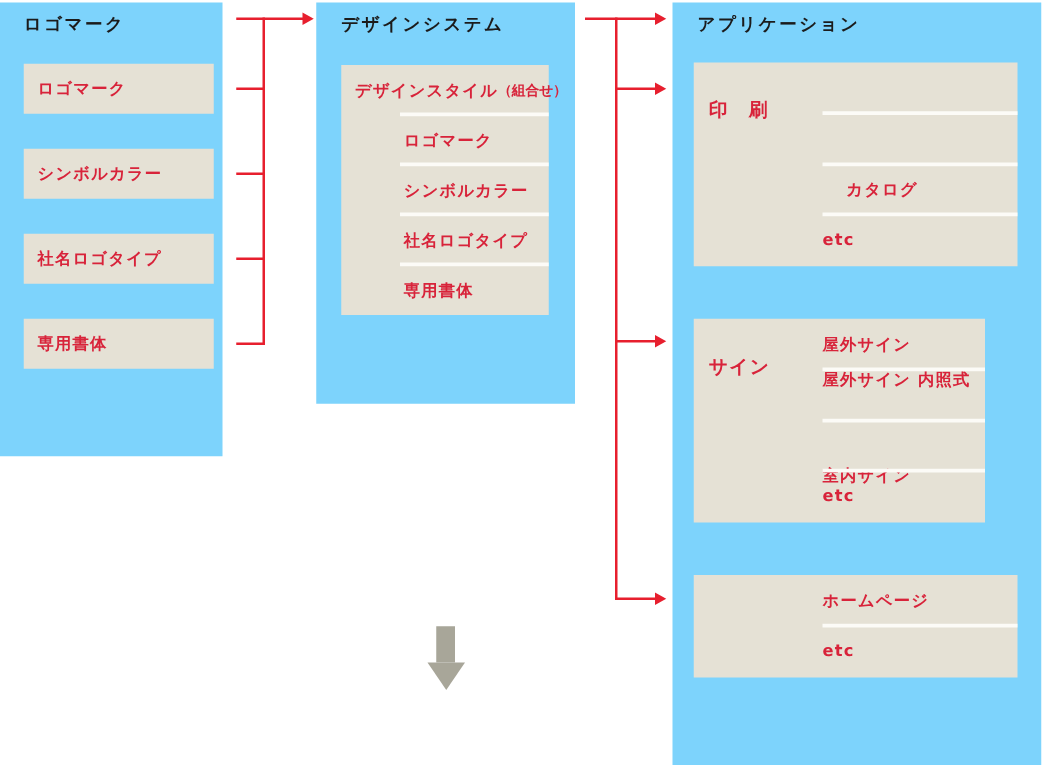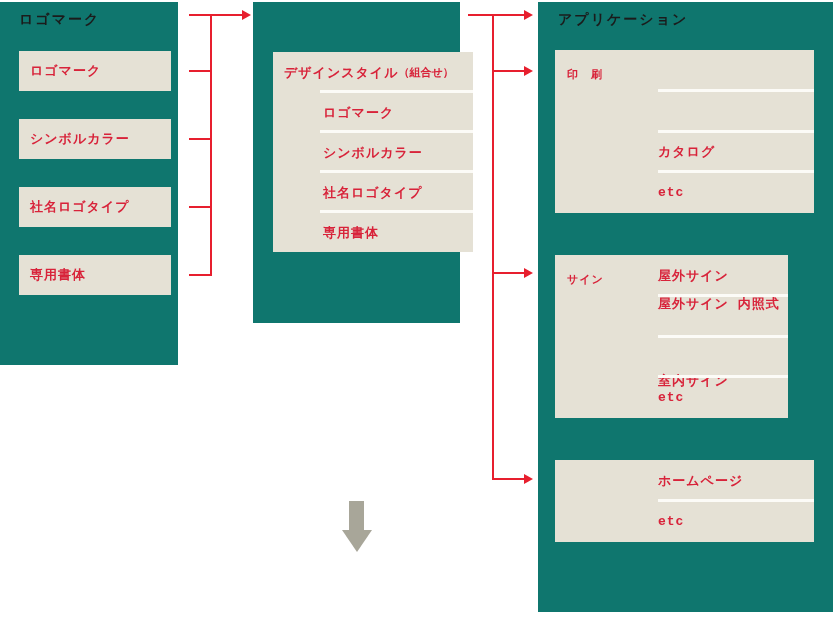--- a/index.html
+++ b/index.html
@@ -1,40 +1,40 @@
 <!DOCTYPE html>
 <html><head>
 <meta charset="utf-8">
 <style>
   html,body{margin:0;padding:0;background:#ffffff;}
   .stage{
     position:relative;width:835px;height:625px;background:#ffffff;
     font-family:"DejaVu Sans",sans-serif;overflow:hidden;
   }
-  .panel{position:absolute;background:#0f766e;font-family:Liberation Mono, monospace;}
+  .panel{position:absolute;background:#7dd3fc;}
   .panel-title{
     position:absolute;margin:0;font-size:14px;font-weight:bold;
     color:#1b1b1b;letter-spacing:2px;white-space:nowrap;
   }
   .item{
     position:absolute;background:#e5e1d5;color:#d8233a;font-weight:bold;
     font-size:13px;letter-spacing:1px;display:flex;align-items:center;
     white-space:nowrap;
   }
-  .inner-box{position:absolute;background:#e5e1d5;padding-left:34px;}
+  .inner-box{position:absolute;background:#e5e1d5;}
   .m-row{
     position:absolute;left:0;right:0;height:41px;display:flex;align-items:center;
     color:#d8233a;font-weight:bold;font-size:13px;letter-spacing:1px;white-space:nowrap;
   }
   .m-row .sub-paren{font-size:11px;letter-spacing:0;}
   .divider{position:absolute;height:3px;background:#fcfbf7;}
   .group{position:absolute;background:#e5e1d5;}
   .g-label{
-    position:absolute;left:12px;top:4px;height:41px;display:flex;align-items:center;
-    color:#d8233a;font-weight:bold;font-size:11px;letter-spacing:1px;white-space:nowrap;
+    position:absolute;left:12px;top:18px;height:41px;display:flex;align-items:center;
+    color:#d8233a;font-weight:bold;font-size:15px;letter-spacing:1px;white-space:nowrap;
   }
   .g-item{
     position:absolute;left:103px;height:41px;display:flex;align-items:center;
     color:#d8233a;font-weight:bold;font-size:13px;letter-spacing:1px;white-space:nowrap;
   }
   .hline,.vline{position:absolute;background:#e71f2e;}
   .hline{height:2px;}
   .vline{width:2px;}
   .arrowhead-right{
     position:absolute;width:0;height:0;
@@ -63,20 +63,21 @@
 
   <div class="hline" style="left:189px;top:14px;width:54px;"></div>
   <div class="arrowhead-right" style="left:242px;top:10px;"></div>
   <div class="vline" style="left:210px;top:14px;height:262px;"></div>
   <div class="hline" style="left:189px;top:70px;width:22px;"></div>
   <div class="hline" style="left:189px;top:138px;width:22px;"></div>
   <div class="hline" style="left:189px;top:206px;width:22px;"></div>
   <div class="hline" style="left:189px;top:274px;width:22px;"></div>
 
   <section class="panel" style="left:253px;top:2px;width:207px;height:321px;">
+    <h2 class="panel-title" style="left:20px;top:9px;">デザインシステム</h2>
     <div class="inner-box" style="left:20px;top:50px;width:166px;height:200px;">
       <div class="m-row" style="top:0;padding-left:11px;">
         <span>デザインスタイル</span>
           <span class="sub-paren">（組合せ）</span>
       </div>
       <div class="m-row" style="top:40px;padding-left:50px;">ロゴマーク</div>
       <div class="m-row" style="top:80px;padding-left:50px;">シンボルカラー</div>
       <div class="m-row" style="top:120px;padding-left:50px;">社名ロゴタイプ</div>
       <div class="m-row" style="top:160px;padding-left:50px;">専用書体</div>
       <div class="divider" style="left:47px;right:0;top:38px;"></div>
@@ -94,21 +95,21 @@
   <div class="hline" style="left:493px;top:272px;width:31px;"></div>
   <div class="arrowhead-right" style="left:524px;top:268px;"></div>
   <div class="hline" style="left:493px;top:478px;width:31px;"></div>
   <div class="arrowhead-right" style="left:524px;top:474px;"></div>
 
   <section class="panel" style="left:538px;top:2px;width:295px;height:610px;">
     <h2 class="panel-title" style="left:20px;top:9px;">アプリケーション</h2>
 
     <div class="group" style="left:17px;top:48px;width:259px;height:163px;">
       <div class="g-label">印　刷</div>
-      <div class="g-item" style="top:81px;">カタログ</div>
+      <div class="g-item" style="top:81px;margin-left:19px;">カタログ</div>
       <div class="g-item" style="top:122px;">etc</div>
       <div class="divider" style="left:103px;right:0;top:39px;"></div>
       <div class="divider" style="left:103px;right:0;top:80px;"></div>
       <div class="divider" style="left:103px;right:0;top:120px;"></div>
     </div>
 
     <div class="group" style="left:17px;top:253px;width:233px;height:163px;">
       <div class="g-label">サイン</div>
       <div class="g-item" style="top:0;">屋外サイン</div>
       <div class="g-item" style="top:28px;">屋外サイン 内照式</div>

